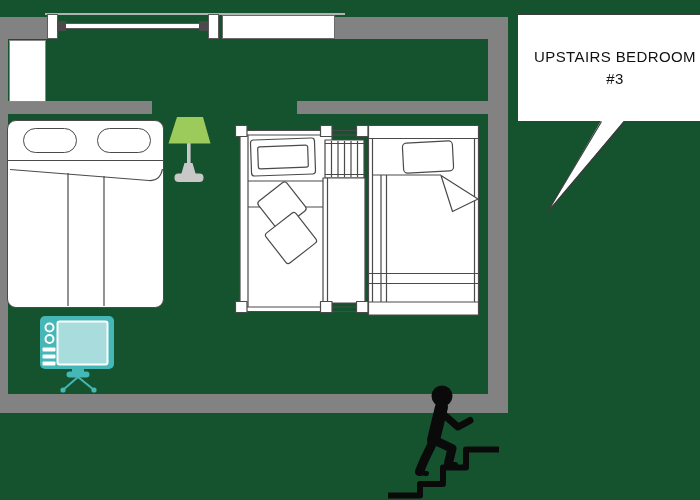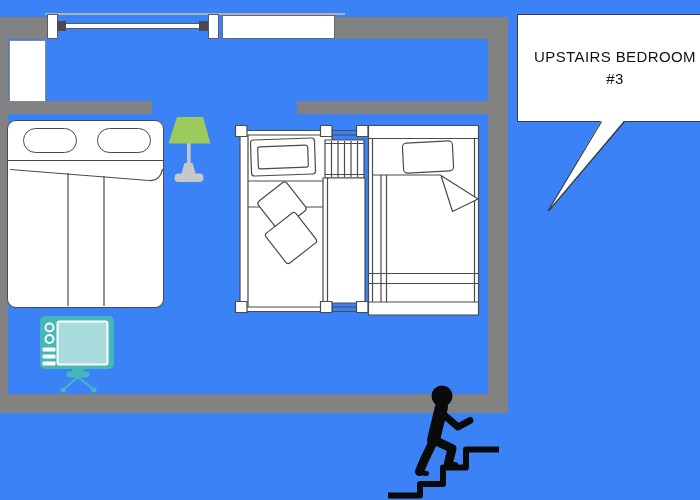--- a/index.html
+++ b/index.html
@@ -1,16 +1,16 @@
 <!DOCTYPE html>
 <html style="--wall: #828282; --outline: #4a4a4a; --lamp-shade: #9ccb5b; --lamp-base: #c8c8c8; --tv-body: #45b7b7; --tv-screen: #a9dddd; --figure: #0a0a0a; --callout-border: #3c3c3c;"><head>
 <meta charset="utf-8">
 <style>
   html,body{margin:0;padding:0;background:#fff;font-family:"Liberation Sans",sans-serif;}
-  #canvas{position:relative;width:700px;height:500px;background:#3b82f6;overflow:hidden;}
+  #canvas{position:relative;width:700px;height:500px;background:#14532d;overflow:hidden;}
   .wall{position:absolute;background:var(--wall,#828282);}
   .abs{position:absolute;}
   .winpart{position:absolute;background:#fff;border:1px solid #5a5a5a;box-sizing:border-box;}
   .handle{position:absolute;background:#4a4a4a;}
   #callout{
     position:absolute;left:517px;top:14px;width:196px;height:108px;
     background:#fff;border:1.4px solid var(--callout-border,#3c3c3c);
     box-sizing:border-box;z-index:4;
     display:flex;flex-direction:column;align-items:center;justify-content:center;
     text-align:center;font-size:15px;letter-spacing:.4px;color:#111;line-height:1.45;

